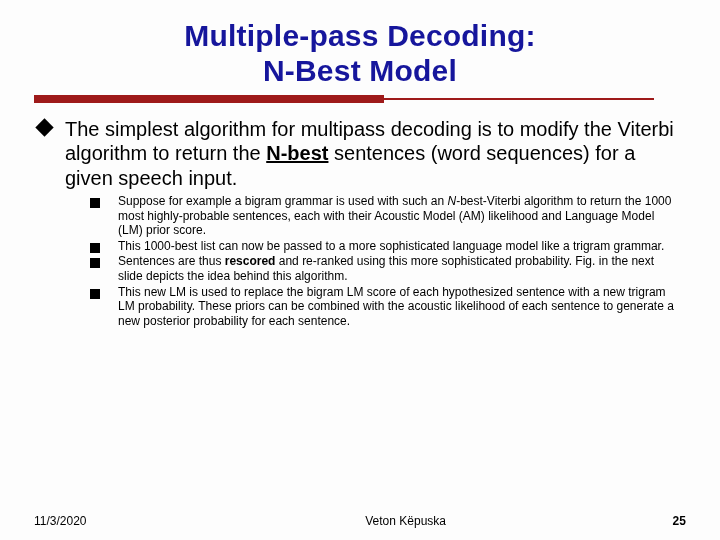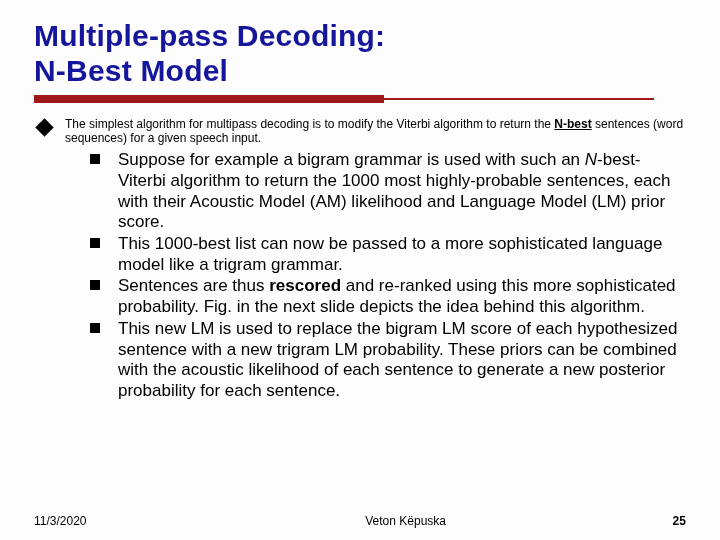--- a/index.html
+++ b/index.html
@@ -14,20 +14,21 @@
   .slide {
     padding: 18px 34px 0 34px;
   }
   .title {
     color: #16169c;
     font-weight: 700;
     font-size: 30px;
     line-height: 1.18;
     margin-bottom: 6px;
     letter-spacing: 0.2px;
+    text-align: center;
   }
   .underline {
     height: 8px;
     position: relative;
     margin-bottom: 14px;
   }
   .underline::before {
     content: "";
     position: absolute;
     left: 0; top: 0;
@@ -50,21 +51,21 @@
   }
   .diamond {
     width: 13px; height: 13px;
     flex: 0 0 13px;
     margin-top: 4px;
     background: #000;
     transform: rotate(45deg);
     transform-origin: center;
   }
   .l1text {
-    font-size: 12px;
+    font-size: 20px;
     line-height: 1.22;
     color: #000;
   }
   .l1text b { font-weight: 700; }
   .u { text-decoration: underline; }
   .level2list {
     margin-top: 4px;
     margin-left: 56px;
   }
   .level2 {
@@ -72,21 +73,21 @@
     gap: 18px;
     margin-bottom: 1px;
   }
   .square {
     width: 10px; height: 10px;
     flex: 0 0 10px;
     margin-top: 4px;
     background: #000;
   }
   .l2text {
-    font-size: 17px;
+    font-size: 12px;
     line-height: 1.22;
     color: #000;
     max-width: 560px;
   }
   .l2text i { font-style: italic; }
   .l2text b { font-weight: 700; }
   .footer {
     position: absolute;
     left: 0; right: 0;
     bottom: 12px;

